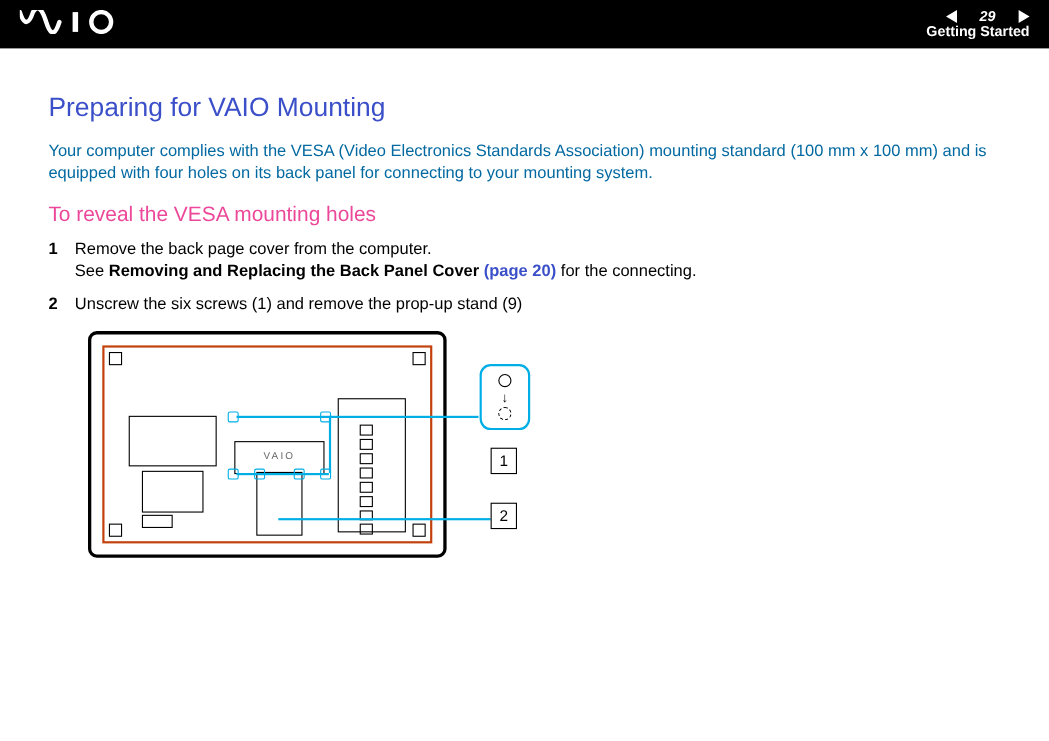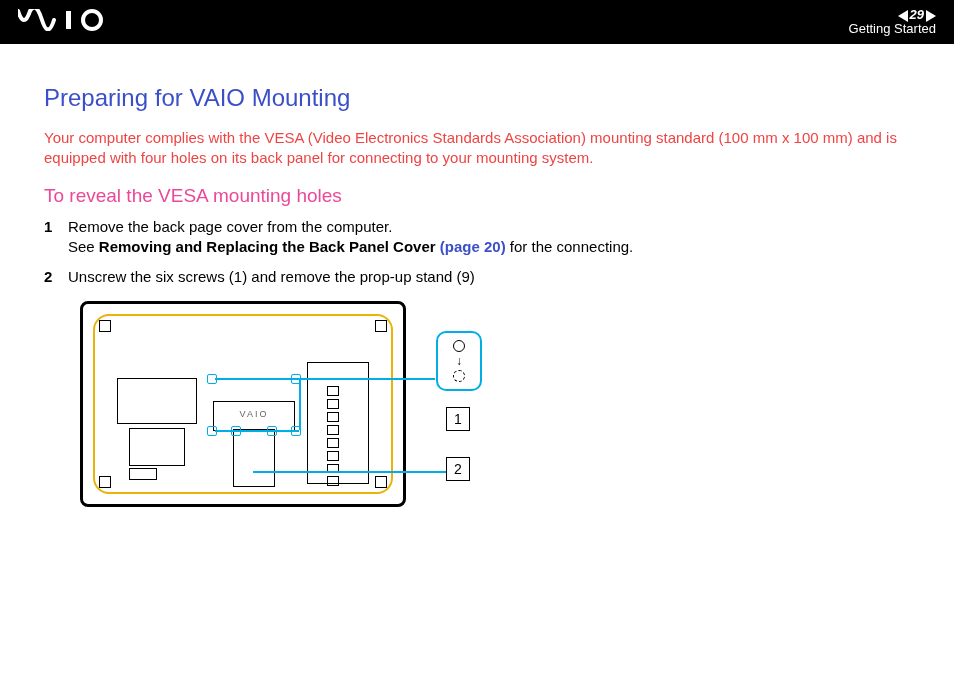--- a/index.html
+++ b/index.html
@@ -26,29 +26,29 @@
   .nav-area {
     color: #fff;
     text-align: right;
     display: flex;
     flex-direction: column;
     align-items: flex-end;
     line-height: 1.1;
   }
   .nav-top-row {
     display: flex;
-    align-items: flex-end;
-    gap: 2px;
+    align-items: center;
+    gap: 21px;
     font-size: 13px;
     font-style: italic;
     font-weight: bold;
   }
   .nav-section-label {
     font-size: 13px;
-    font-weight: normal;
+    font-weight: bold;
   }
   .triangle-left, .triangle-right {
     display: inline-block;
     width: 0; height: 0;
   }
   .triangle-left {
     border-top: 6px solid transparent;
     border-bottom: 6px solid transparent;
     border-right: 10px solid #fff;
   }
@@ -61,21 +61,21 @@
     padding: 40px 44px 0 44px;
   }
   .heading {
     color: #3b4fc9;
     font-size: 24px;
     font-weight: 400;
     margin: 0 0 10px 0;
   }
   .intro {
     font-size: 15px;
-    color: #ef4444;
+    color: #0369a1;
     line-height: 1.35;
     margin: 16px 0 16px 0;
   }
   .subheading {
     color: #ec4899;
     font-size: 19px;
     font-weight: 400;
     margin: 0 0 10px 0;
   }
   .steps {
@@ -110,22 +110,22 @@
     position: absolute;
     left: 0; top: 0;
     width: 320px; height: 200px;
     border: 3px solid #000;
     border-radius: 8px;
     background: #fff;
   }
   .monitor-inner {
     position: absolute;
     left: 10px; top: 10px; right: 10px; bottom: 10px;
-    border: 2px solid #eab308;
-    border-radius: 16px;
+    border: 2px solid #c2410c;
+    border-radius: 0;
   }
   .panel-rect {
     position: absolute;
     border: 1.5px solid #000;
     background: #fff;
   }
   .port-column {
     position: absolute;
     right: 52px;
     top: 70px;

